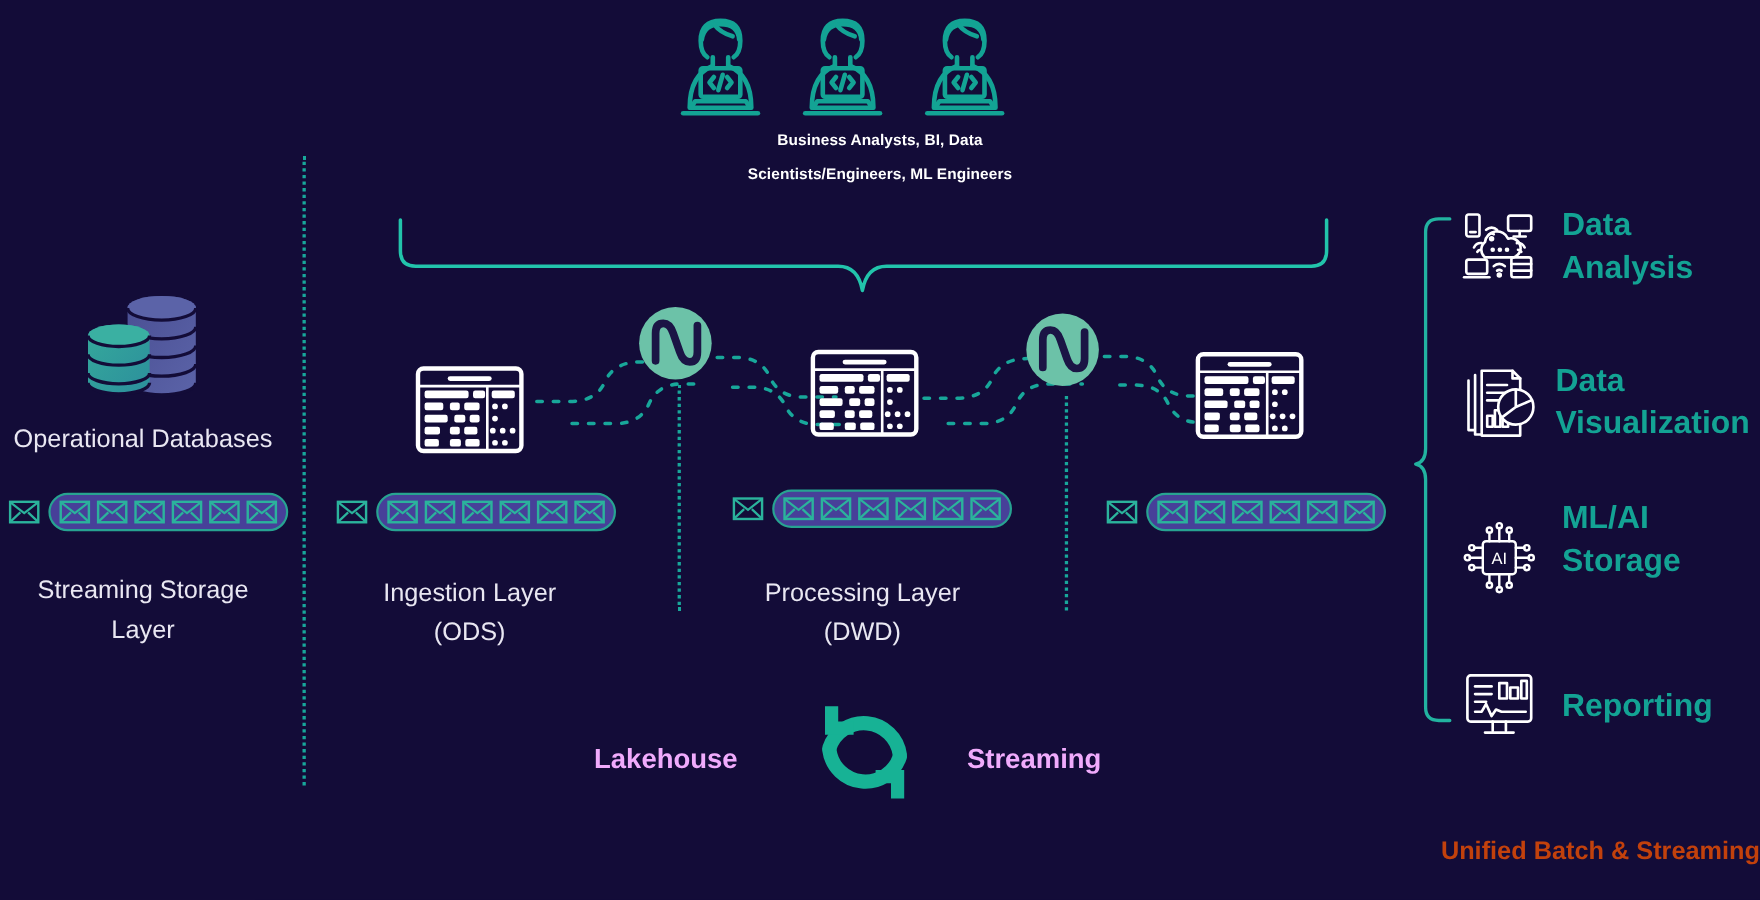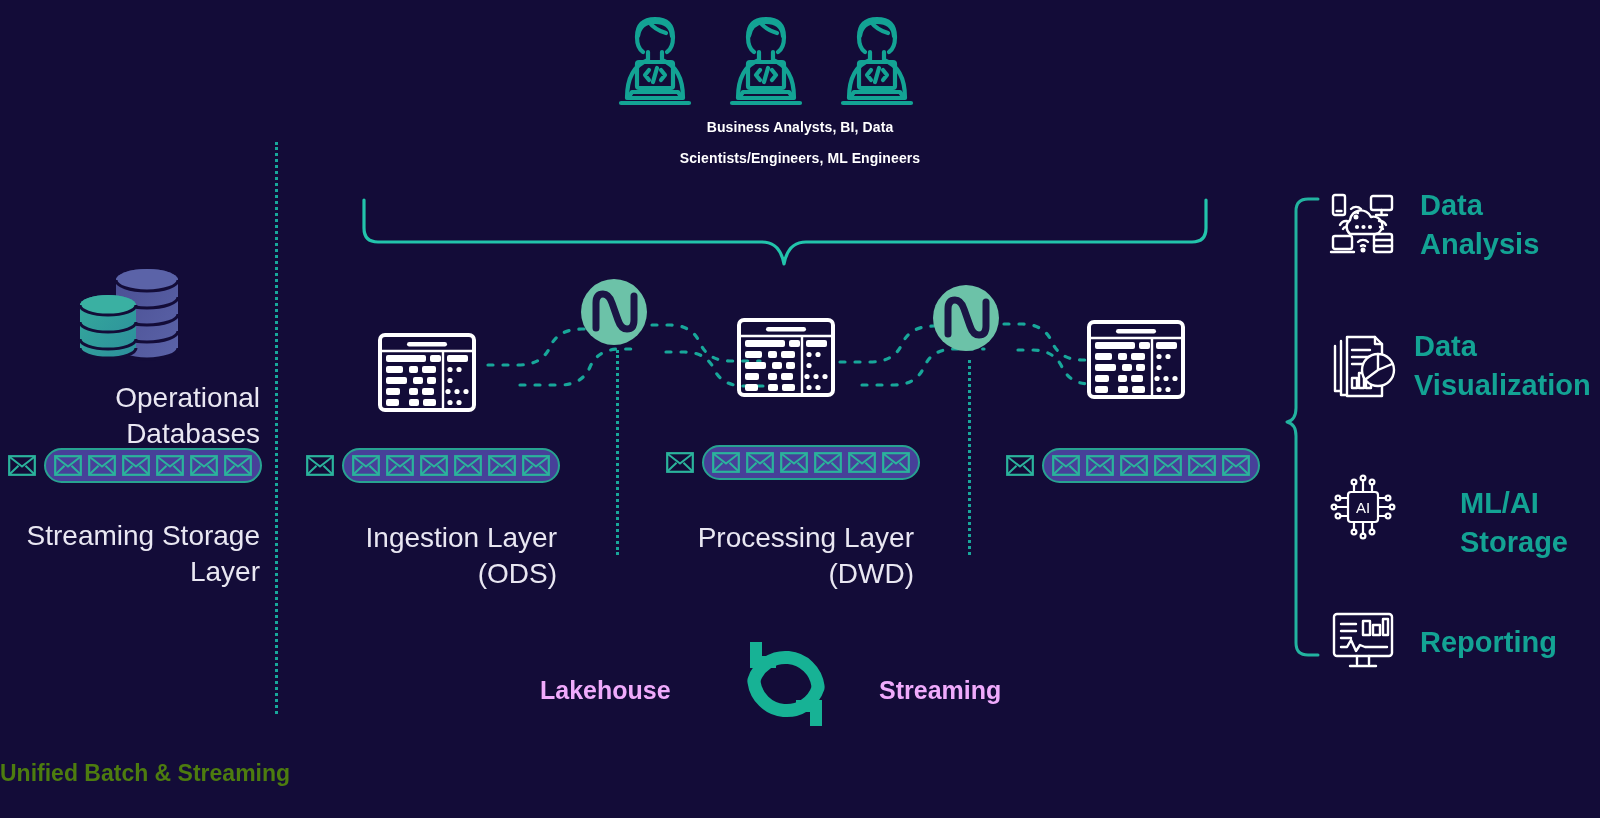--- a/index.html
+++ b/index.html
@@ -12,34 +12,34 @@
   .stage{position:absolute;inset:0;}
   .abs{position:absolute;}
 
   
   .hdr{
     position:absolute;left:0;right:0;top:112px;text-align:center;
     font-size:14px;font-weight:bold;line-height:31px;color:#ffffff;
     letter-spacing:.1px;
   }
   .layer-label{
-    position:absolute;text-align:right;font-size:28px;line-height:36px;
+    position:absolute;text-align:center;font-size:23px;line-height:36px;
     color:#e9e7f2;font-weight:400;
   }
   .cap-label{
     position:absolute;font-size:29px;font-weight:bold;line-height:39px;
     color:#13a394;
   }
   .bottom-word{
     position:absolute;font-size:25px;font-weight:bold;color:#f0abfc;
     line-height:28px;
   }
   .bottom-title{
-    position:absolute;left:0;right:0;top:760px;text-align:left;
-    font-size:23px;font-weight:bold;color:#4d7c0f;
+    position:absolute;left:0;right:0;top:760px;text-align:right;
+    font-size:23px;font-weight:bold;color:#c2410c;
   }
 
   
   .env-row{position:absolute;display:flex;align-items:center;}
   .capsule{
     display:flex;align-items:center;gap:6px;
     background:#474099;border:2.4px solid #27a391;border-radius:22px;
     padding:5px 8px;margin-left:8px;
   }
   .env{width:28px;height:21px;}
@@ -573,21 +573,21 @@
           <circle cx="42" cy="58" r="2.4"></circle>
         <circle cx="8" cy="24" r="2.4"></circle>
           <circle cx="4" cy="33" r="2.4"></circle>
           <circle cx="8" cy="42" r="2.4"></circle>
         <circle cx="58" cy="24" r="2.4"></circle>
           <circle cx="62" cy="33" r="2.4"></circle>
           <circle cx="58" cy="42" r="2.4"></circle>
       </g>
     </svg>
   </div>
-  <div class="cap-label" style="left:1420px;top:484px;margin-left:40px;">
+  <div class="cap-label" style="left:1420px;top:452px;">
     <div>ML/AI</div>
     <div>Storage</div>
   </div>
 
   <div class="abs" style="left:1332px;top:612px;width:62px;height:58px;">
     <svg width="62" height="58" viewBox="0 0 62 58">
       <g fill="none" stroke="#ffffff" stroke-width="2.4" stroke-linecap="round" stroke-linejoin="round">
         <rect x="2" y="2" width="58" height="42" rx="3"></rect>
         <path d="M25 44 L25 52 M37 44 L37 52 M18 54 h26"></path>
         <line x1="9" y1="12" x2="24" y2="12"></line>

